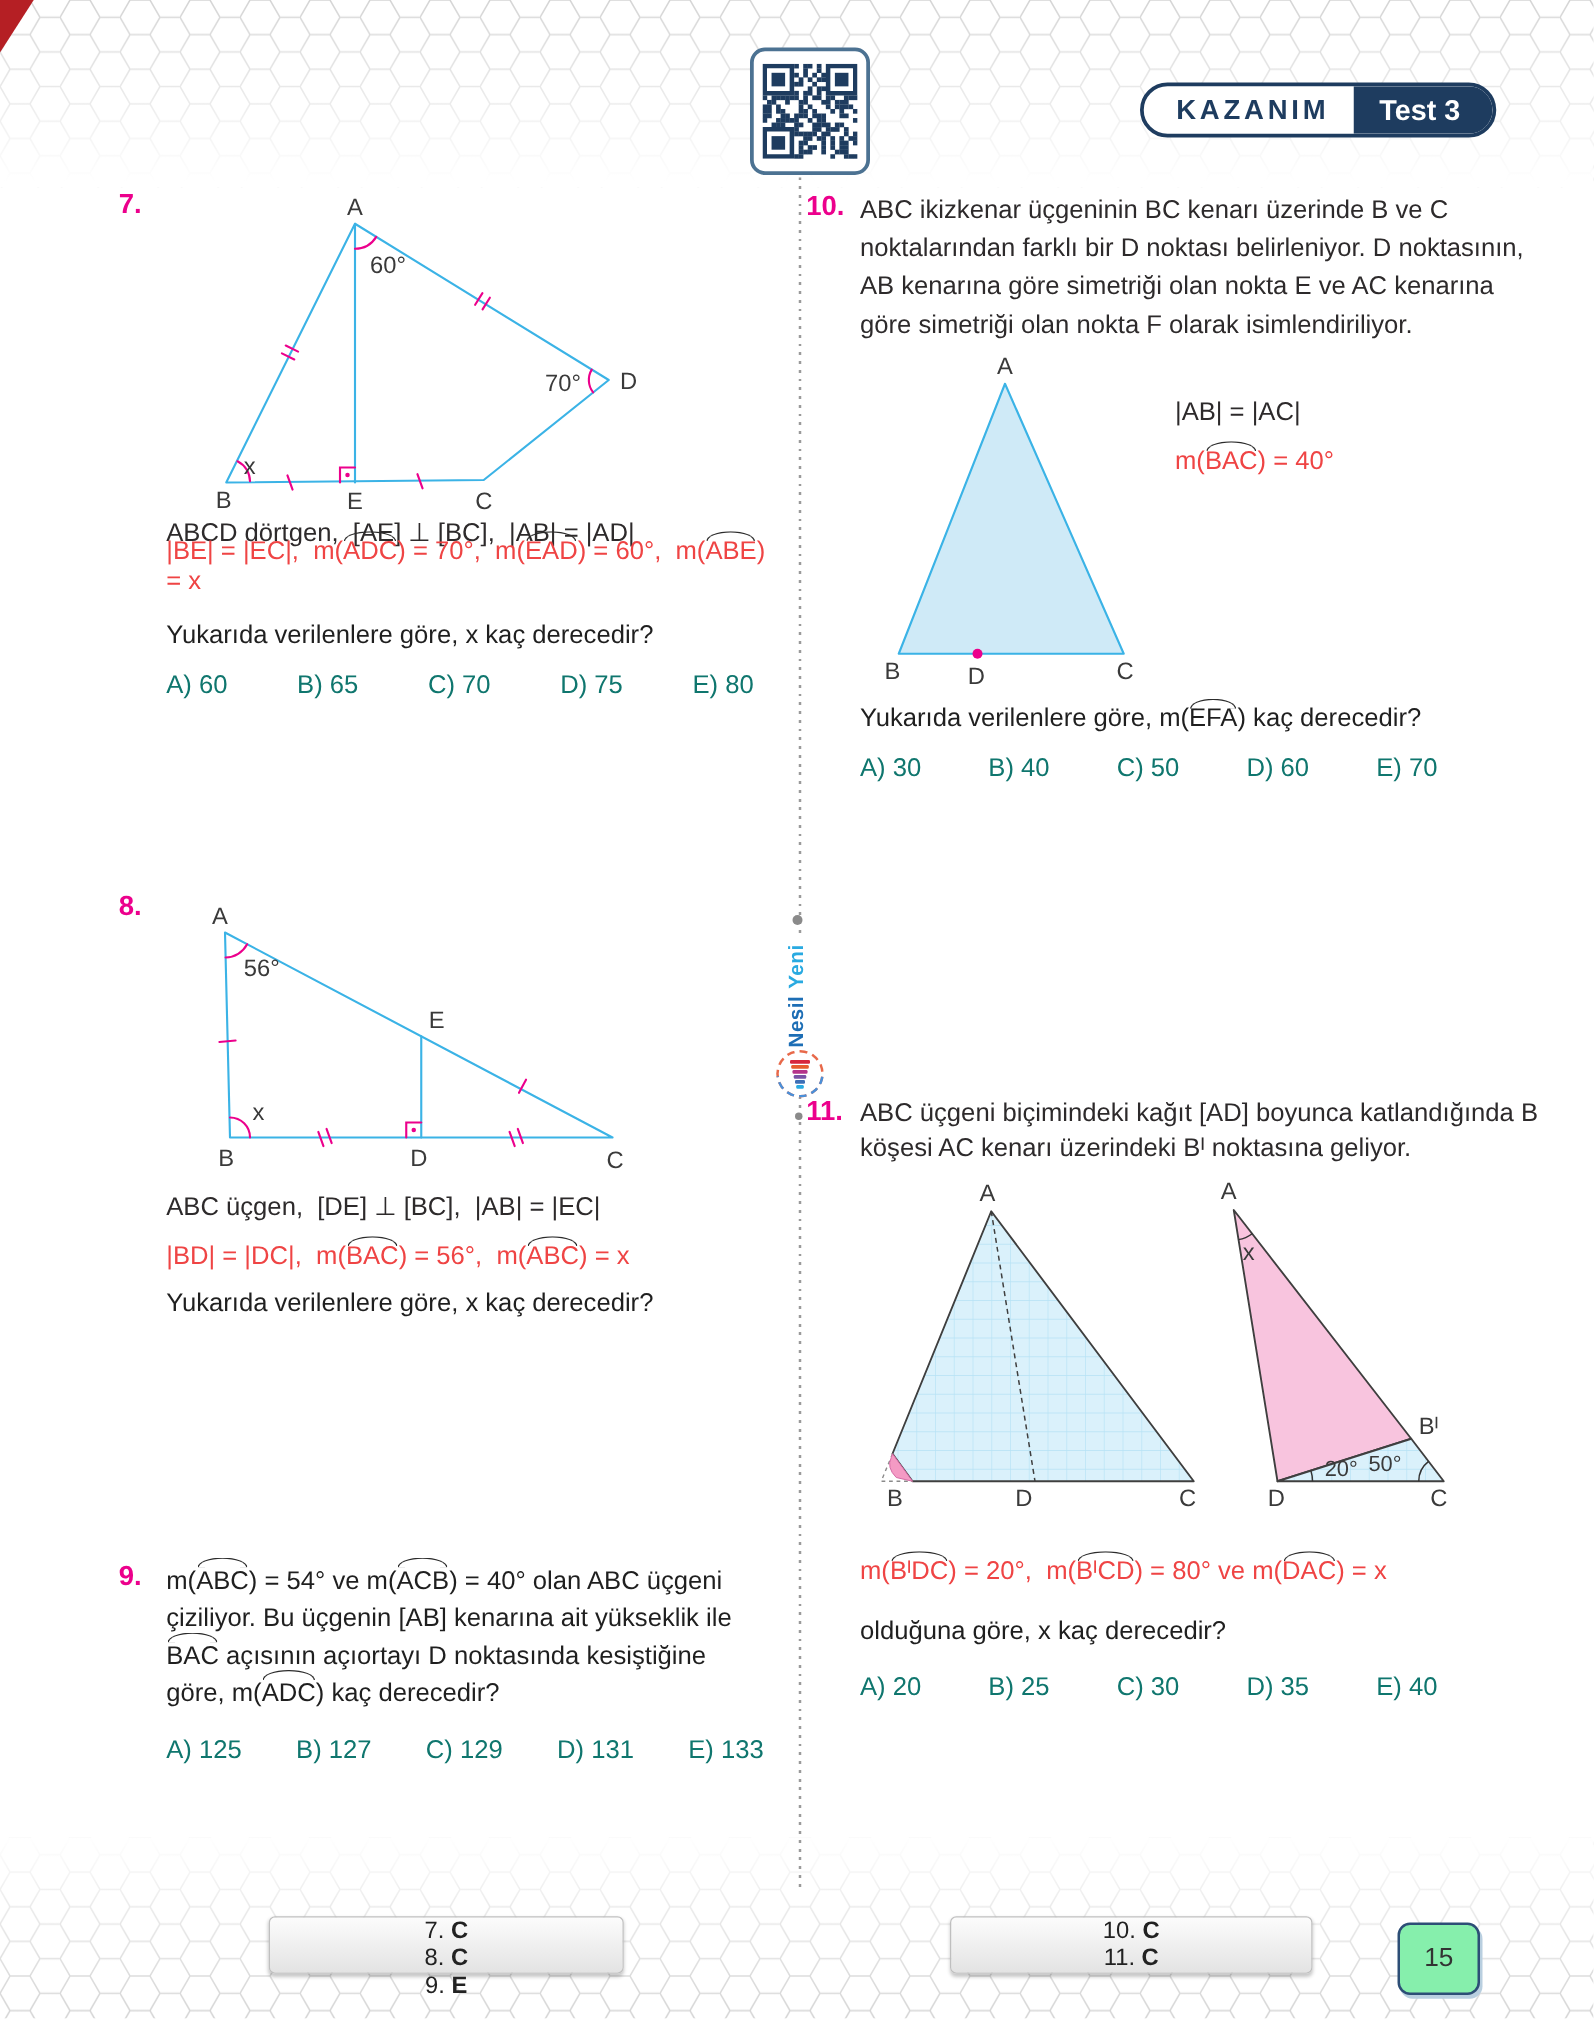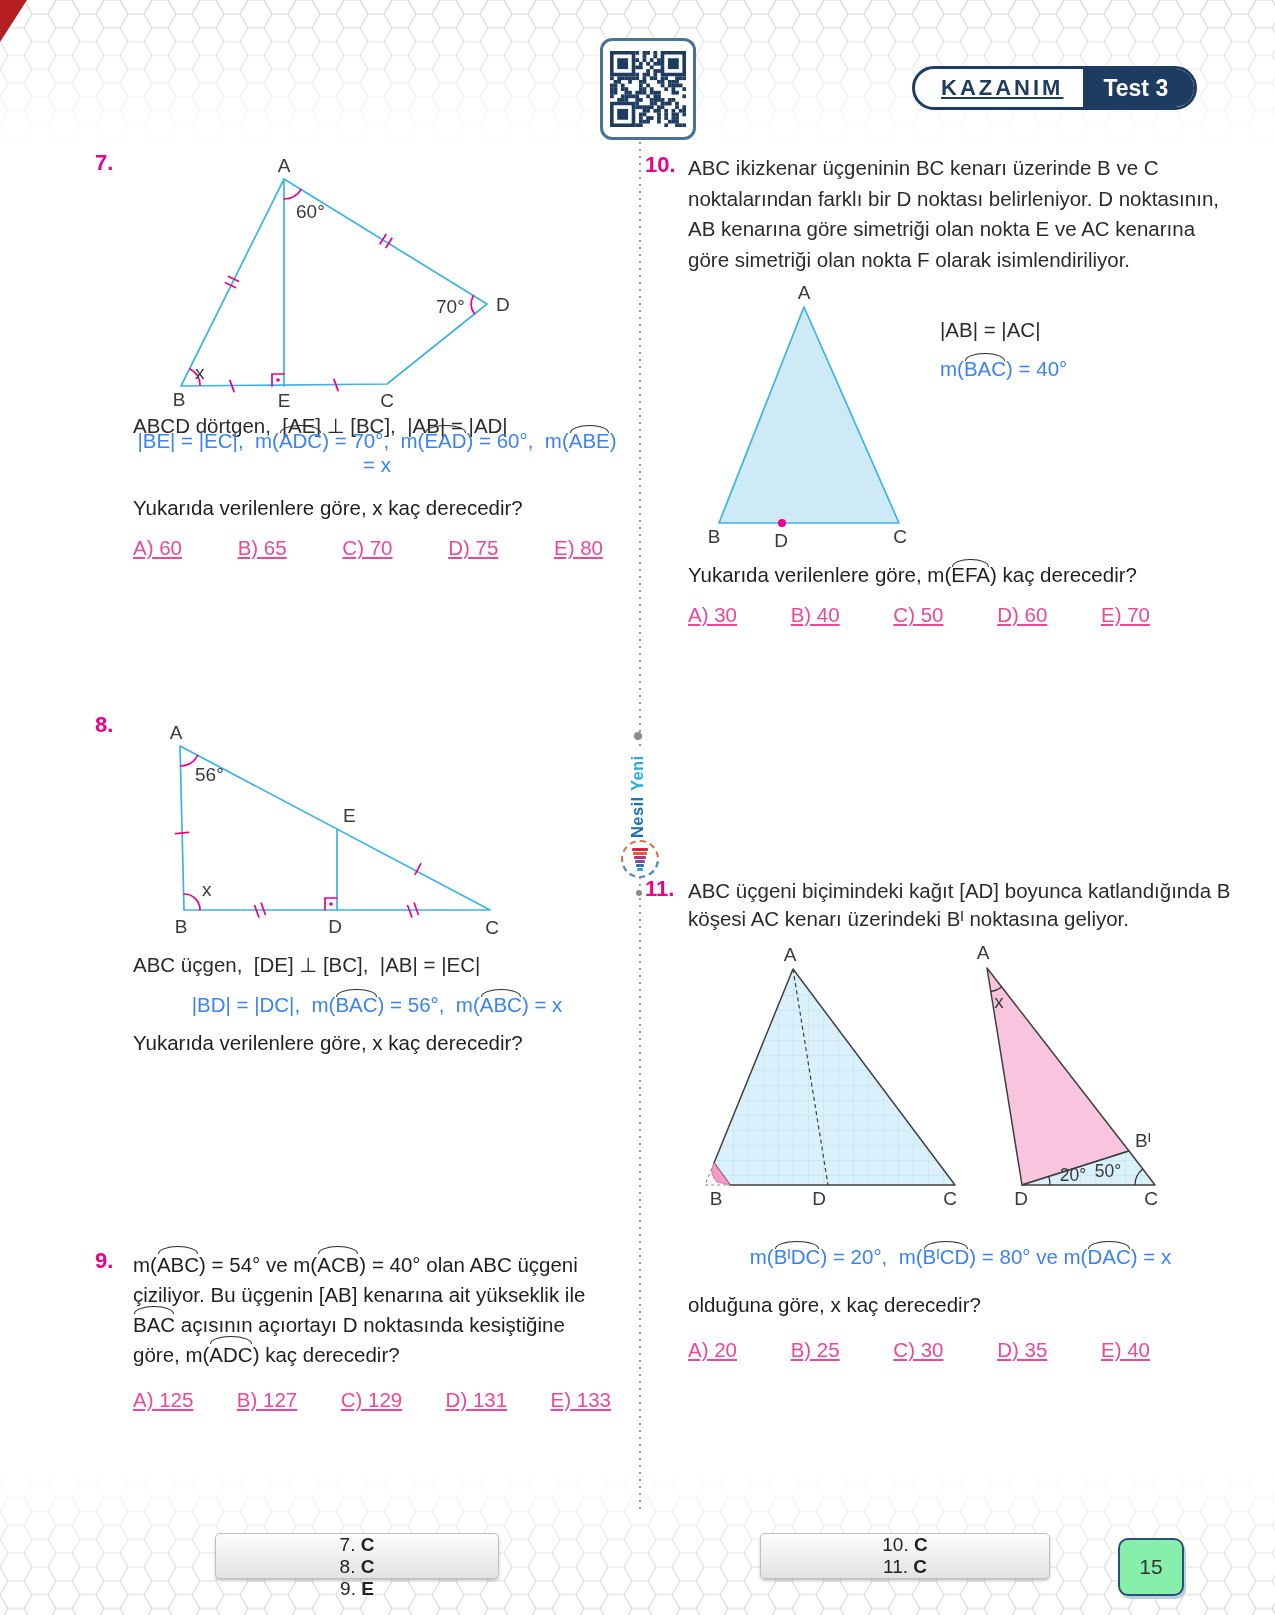--- a/index.html
+++ b/index.html
@@ -1,31 +1,31 @@
 <!DOCTYPE html>
 <html><head>
 <meta charset="utf-8">
 <style>
   html,body{margin:0;padding:0;background:#fff;}
   .page{position:relative;width:1275px;height:1615px;overflow:hidden;background:#fff;
         font-family:"Liberation Sans","DejaVu Sans",sans-serif;color:#2d2a2b;}
   .abs{position:absolute;}
   .qnum{position:absolute;font-size:22px;font-weight:bold;color:#ec008c;}
   .given{position:absolute;font-size:20.5px;color:#2d2a2b;white-space:pre-wrap;}
-  .mline{position:absolute;font-size:20.5px;color:#3b82f6;padding-top:7px;white-space:pre-wrap;text-align:center;}
+  .mline{position:absolute;font-size:20.5px;color:#ef4444;padding-top:7px;white-space:pre-wrap;}
   .boldq{position:absolute;font-size:20.5px;font-weight:normal;color:#1f1f1f;padding-top:7px;white-space:pre-wrap;}
   .para{position:absolute;font-size:20.5px;color:#2d2a2b;text-align:left;}
-  .opts{position:absolute;display:flex;justify-content:space-between;font-size:20.5px;color:#ec4899;text-decoration:underline;}
+  .opts{position:absolute;display:flex;justify-content:space-between;font-size:20.5px;color:#0f766e;}
   .hat{position:relative;display:inline-block;}
   .hat::before{content:"";position:absolute;left:1px;right:1px;top:-4px;height:7px;
      border:1.6px solid #2b2b2b;border-bottom:none;border-radius:50% 50% 0 0/100% 100% 0 0;}
   .badge{position:absolute;display:flex;align-items:stretch;border:3px solid #1e3c5f;
      border-radius:22px;background:#fff;overflow:hidden;}
   .badge-left{display:flex;align-items:center;padding:0 20px 0 26px;font-size:22px;font-weight:600;
-     letter-spacing:3px;color:#1e3c5f;text-decoration:underline;}
+     letter-spacing:3px;color:#1e3c5f;}
   .badge-right{display:flex;align-items:center;background:#1e3c5f;color:#fff;font-size:23px;
      font-weight:bold;padding:0 26px 0 20px;}
   .qrbox{position:absolute;background:#fff;border:3px solid #4c7292;border-radius:12px;
      display:flex;align-items:center;justify-content:center;}
   .divline{position:absolute;width:2.2px;
      background-image:repeating-linear-gradient(to bottom,#9a9a9a 0 2.2px,transparent 2.2px 7px);}
   .divdot{position:absolute;border-radius:50%;background:#8a8a8a;}
   .brand{position:absolute;writing-mode:vertical-rl;transform:rotate(180deg);background:#fff;
      font-weight:bold;font-size:16.5px;letter-spacing:.4px;padding:4px 2px;text-align:center;}
   .brand .b1{color:#29aae1;margin-top:6px;}

